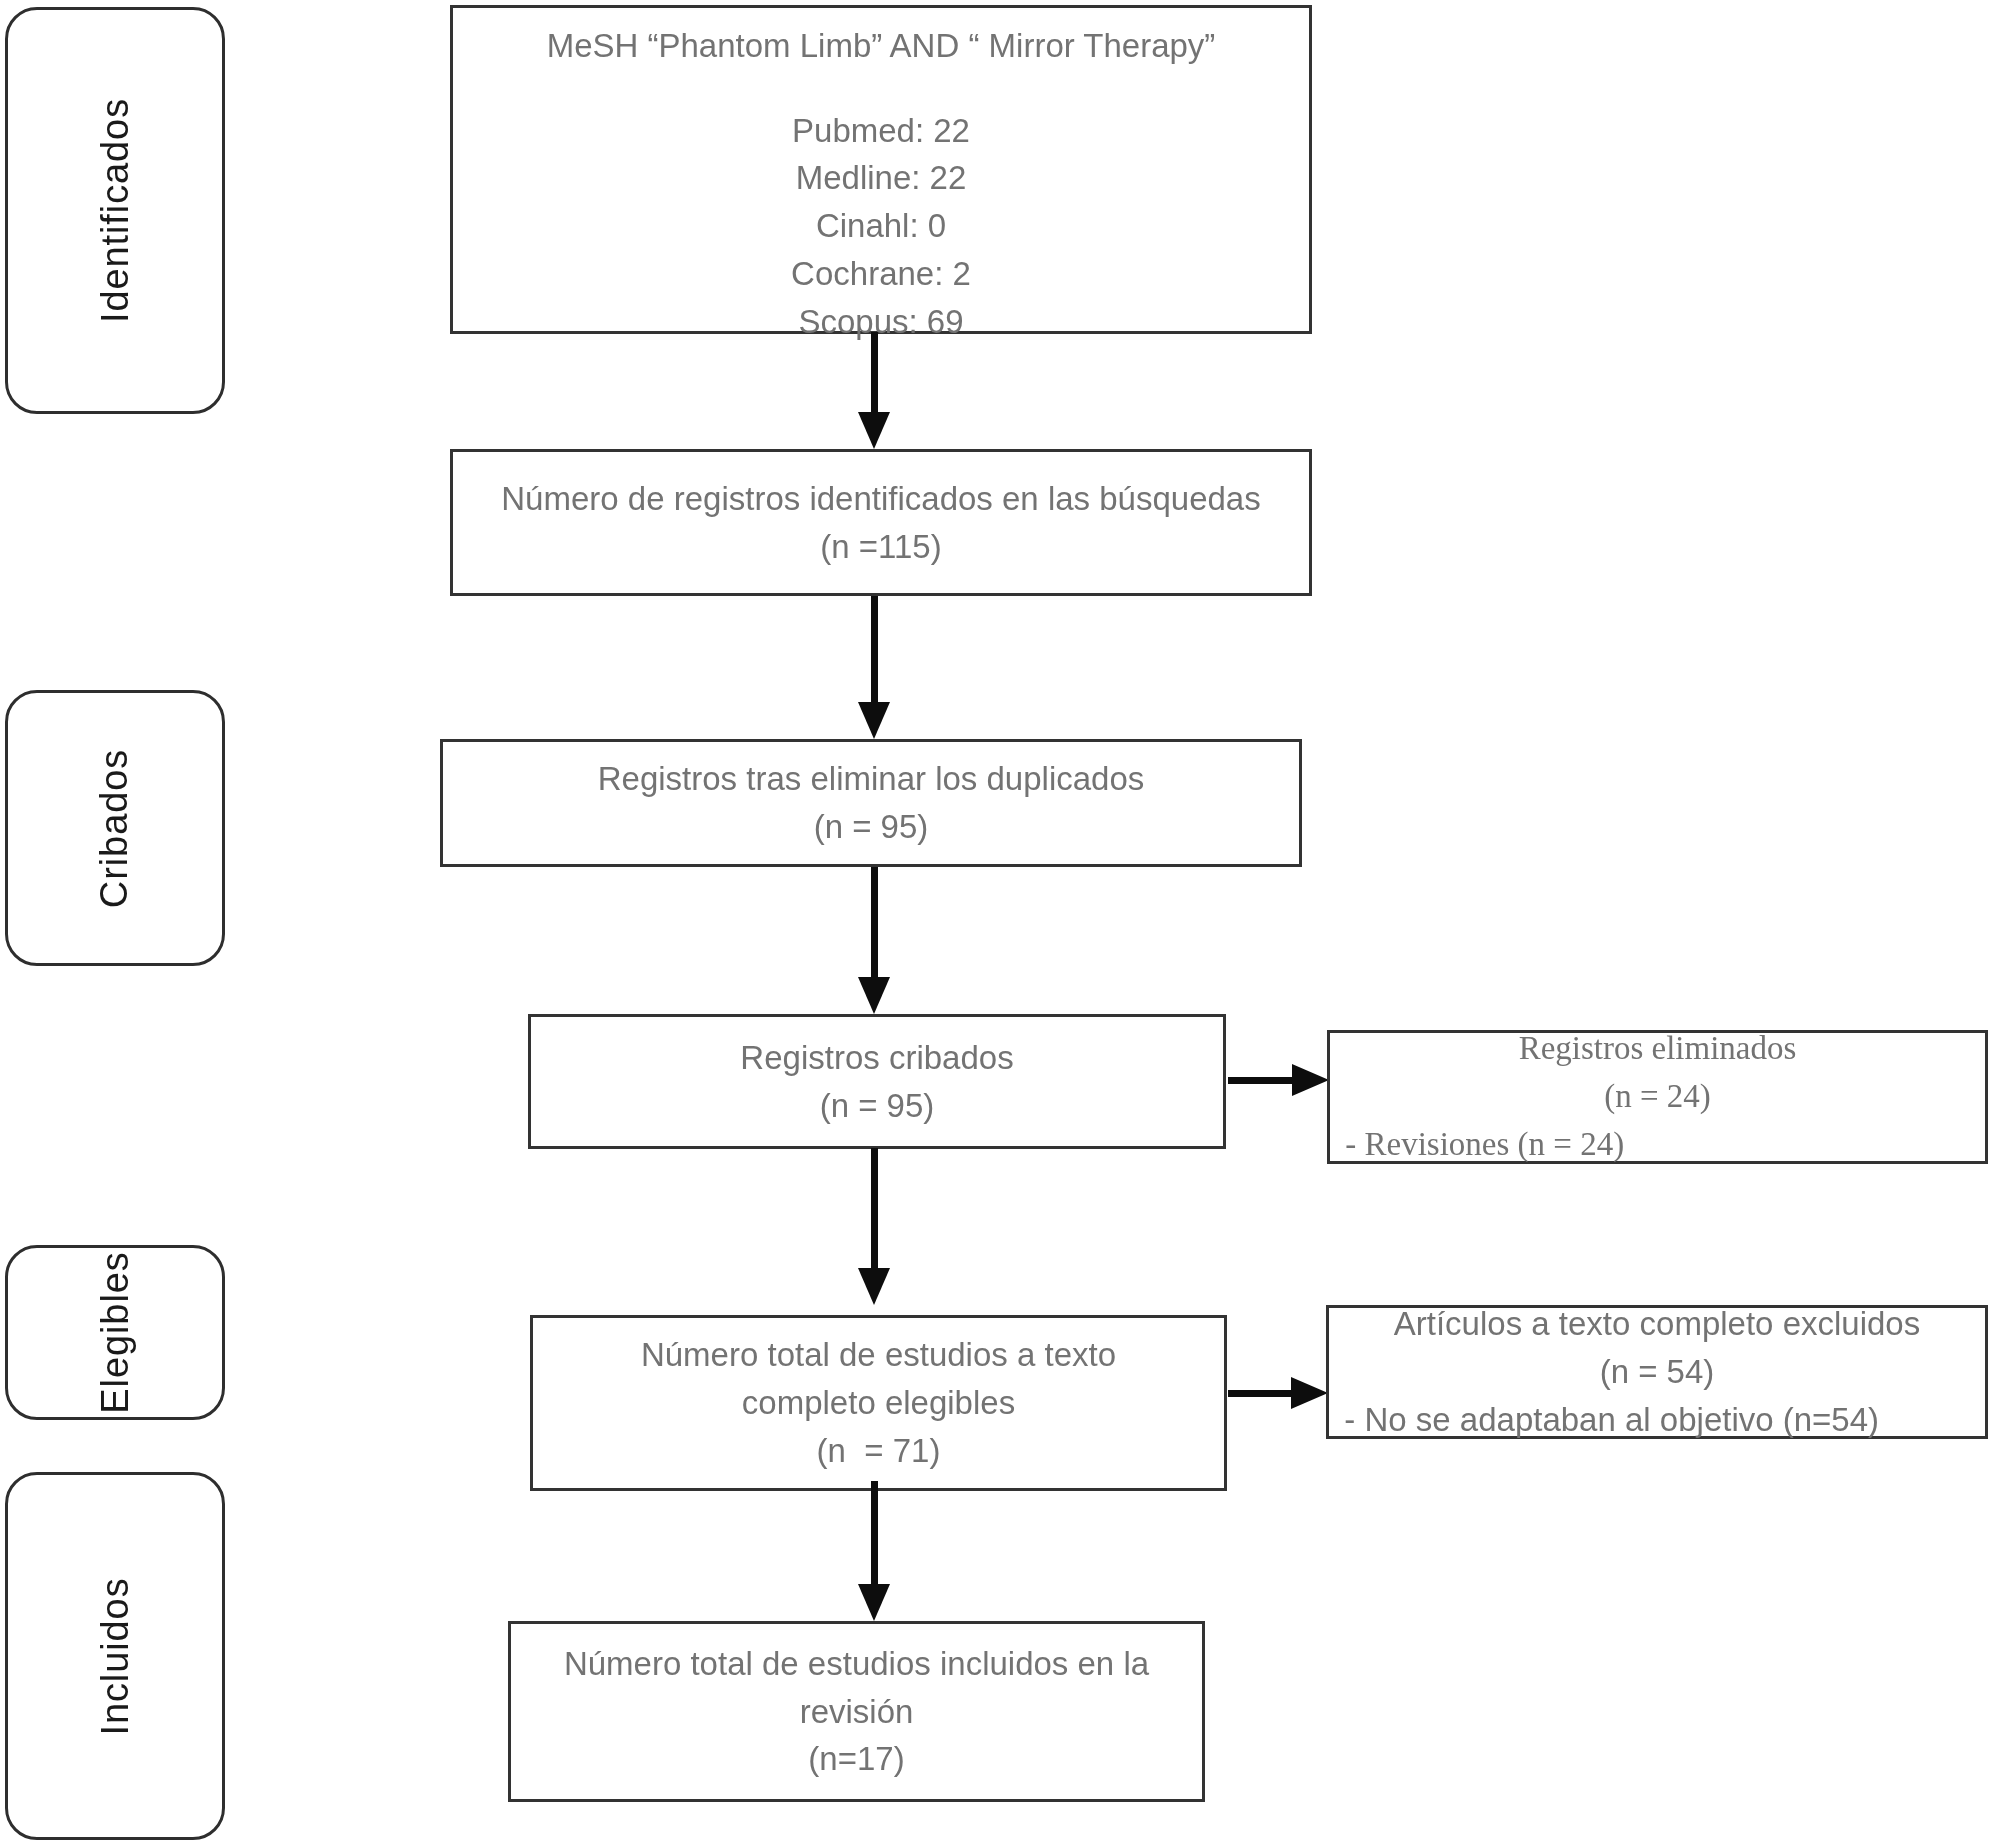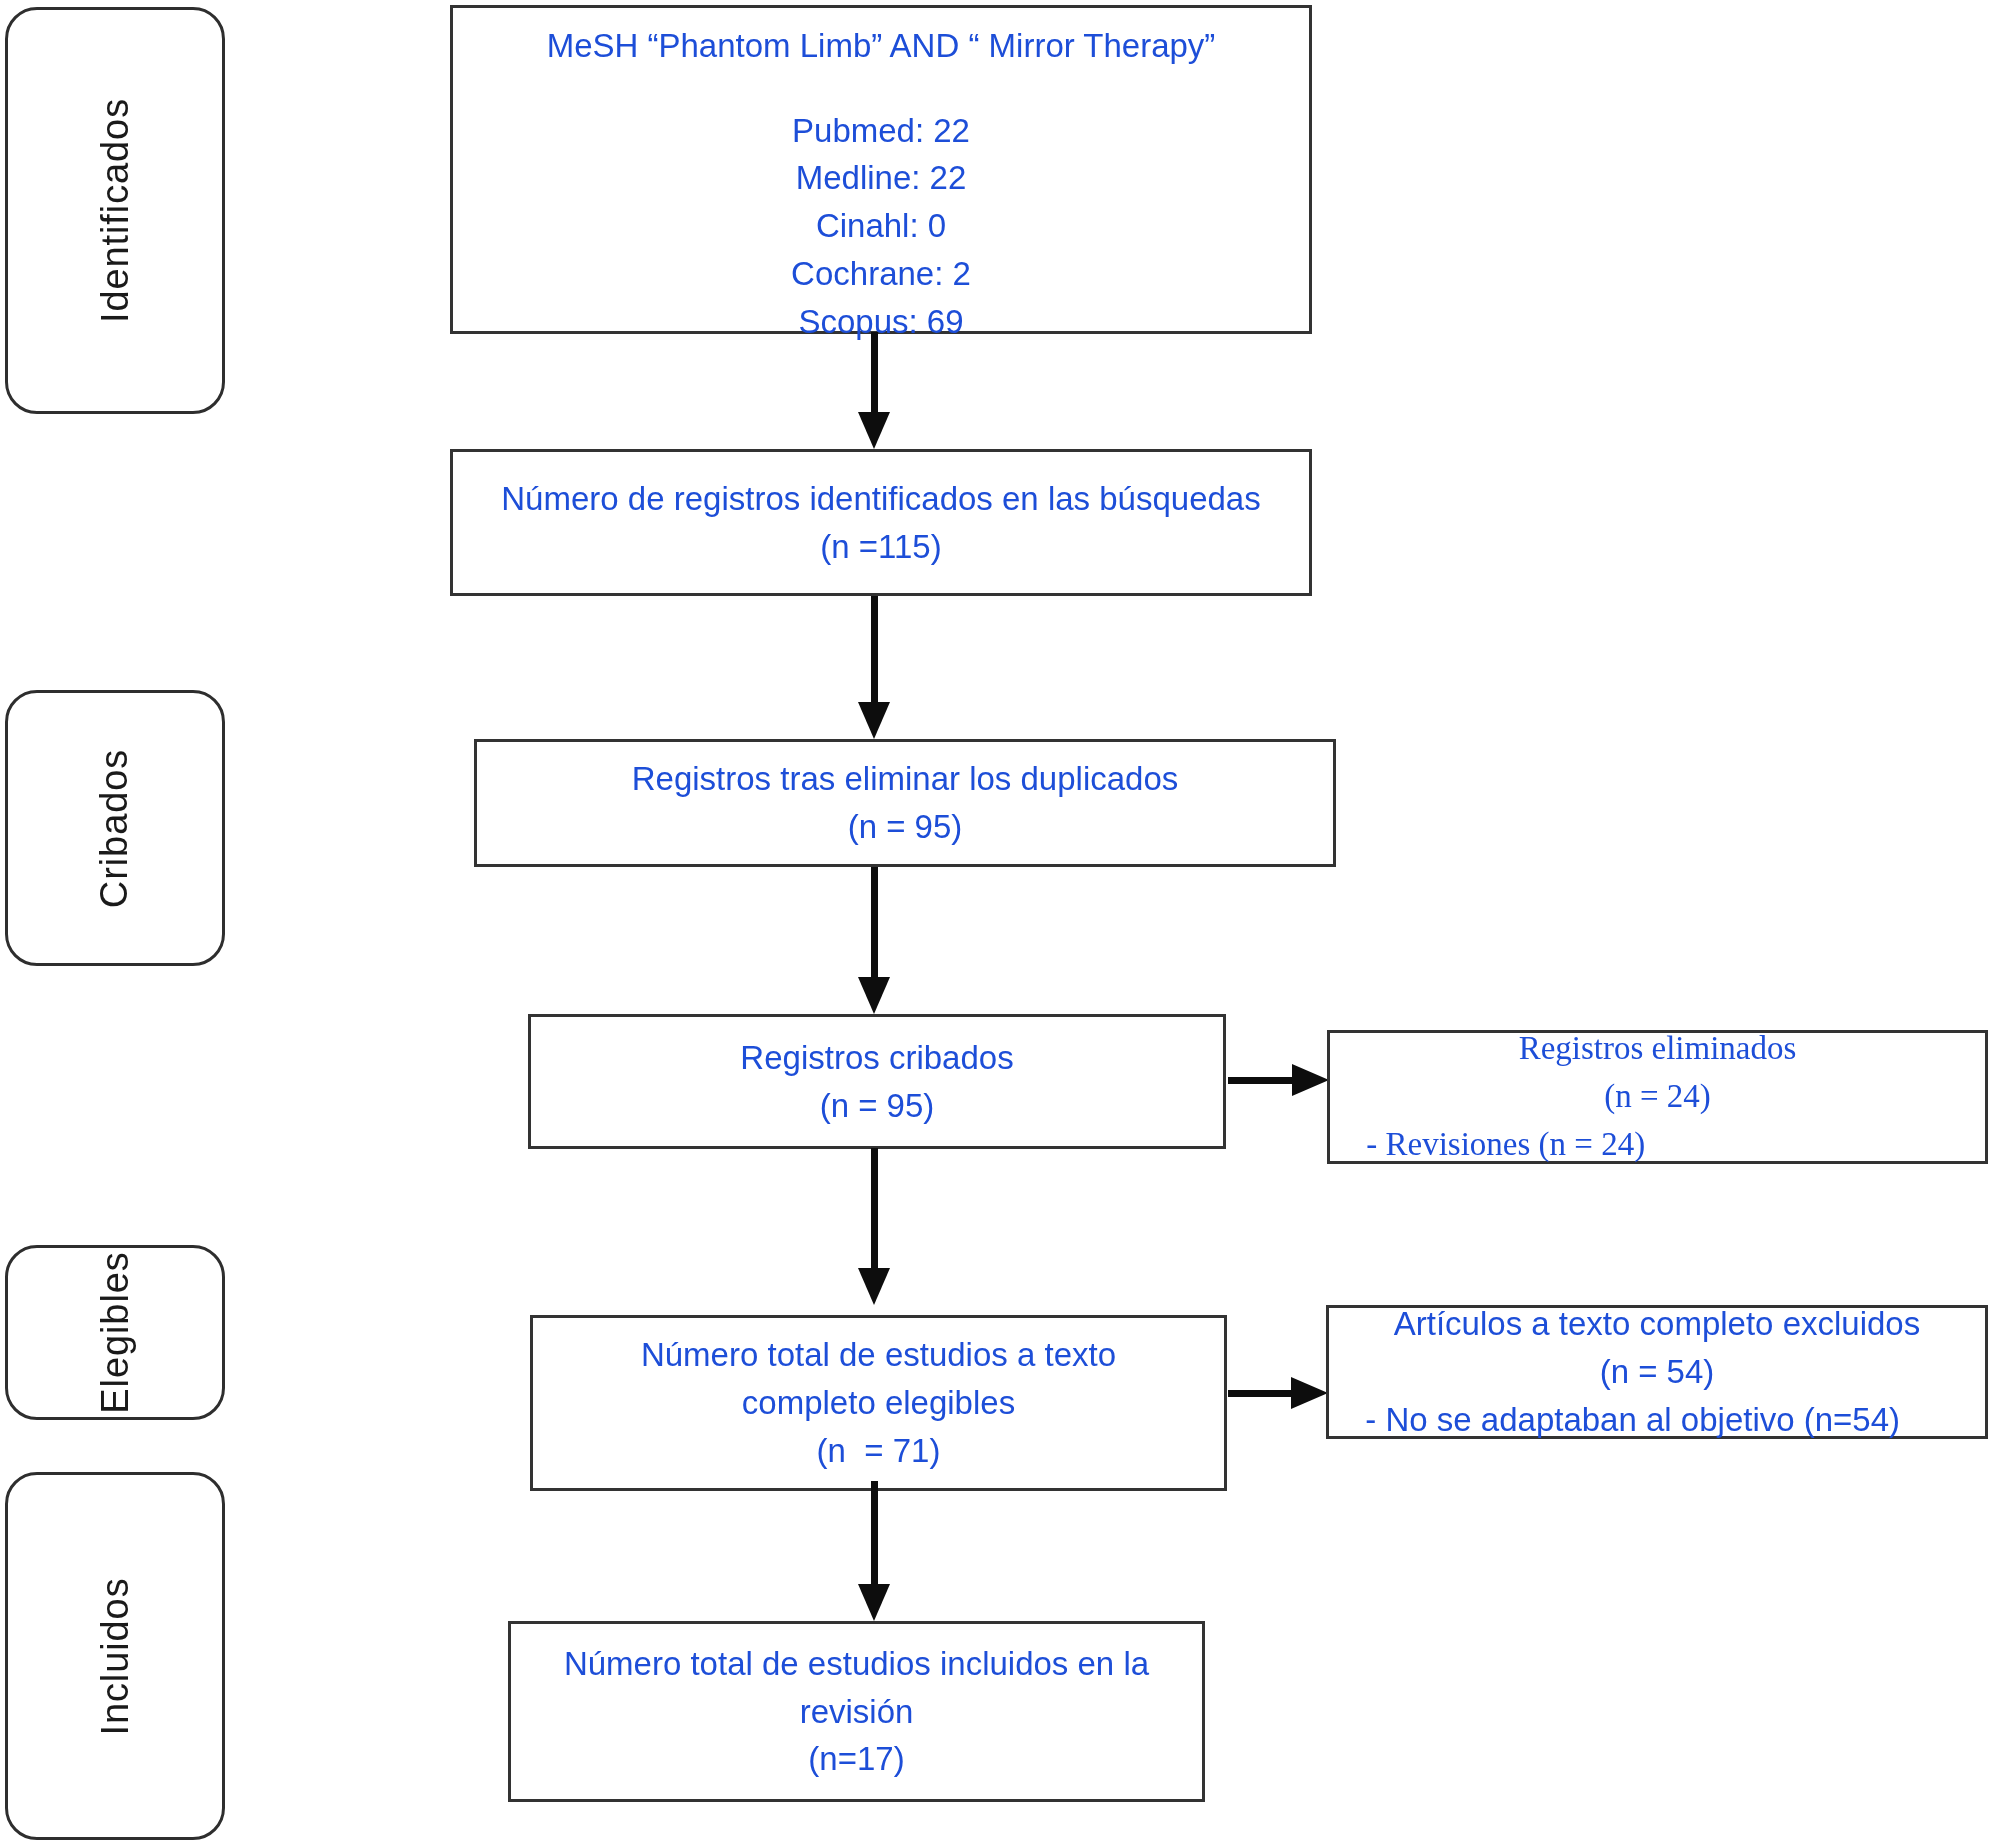--- a/index.html
+++ b/index.html
@@ -40,22 +40,22 @@
     position: absolute;
     box-sizing: border-box;
     border: 3.4px solid #333333;
     background: #ffffff;
     display: flex;
     flex-direction: column;
     justify-content: center;
     text-align: center;
     font-size: 33px;
     line-height: 1.45;
-    color: #1d4ed8;
-    padding: 0 21px;
+    color: #737373;
+    padding: 0 0;
   }
   .box .line { width: 100%; }
   .box .line-left { text-align: left; padding-left: 15.3px; box-sizing: border-box; }
 
   .search-box { justify-content: flex-start; padding-top: 13.6px; }
   .search-results { margin-top: 37px; }
 
   
   .arrow-down { position: absolute; width: 32px; }
   .arrow-down .shaft {
@@ -121,21 +121,21 @@
   <div class="box" style="left:450px; top:449px; width:862px; height:147px;justify-content:center;">
     <div class="line">Número de registros identificados en las búsquedas</div>
     <div class="line">(n =115)</div>
   </div>
 
   <div class="arrow-down" style="left:858px; top:596px; height:143px;">
     <div class="shaft"></div>
     <div class="head"></div>
   </div>
 
-  <div class="box" style="left:474px; top:739px; width:862px; height:128px;">
+  <div class="box" style="left:440px; top:739px; width:862px; height:128px;">
     <div class="line">Registros tras eliminar los duplicados</div>
     <div class="line">(n = 95)</div>
   </div>
 
   <div class="arrow-down" style="left:858px; top:867px; height:147px;">
     <div class="shaft"></div>
     <div class="head"></div>
   </div>
 
   <div class="box" style="left:528px; top:1014px; width:698px; height:135px;">

